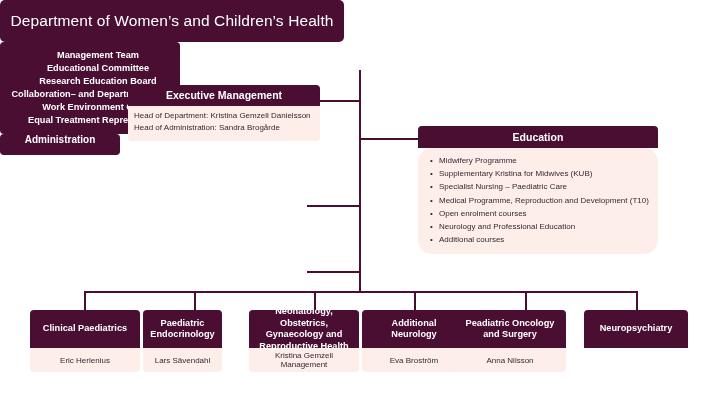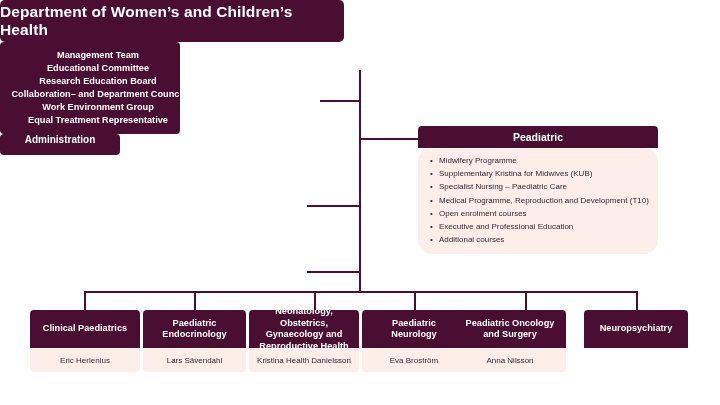--- a/index.html
+++ b/index.html
@@ -52,21 +52,21 @@
     height: 42px;
     background: #4a0e32;
     border-radius: 5px;
     display: flex;
     align-items: center;
     justify-content: center;
   }
   #title-box .t {
     color: #ffffff;
     font-size: 15.5px;
-    font-weight: bold;
+    font-weight: normal;
     letter-spacing: .1px;
   }
 
   
   #exec-box { left: 128px; top: 85px; width: 192px; height: 56px; }
   #exec-box .node-head {
     height: 21px;
     line-height: 21px;
     font-size: 10.5px;
   }
@@ -188,31 +188,38 @@
   <div class="line vline" style="left:194px; top:291px; height:19px;"></div>
   <div class="line vline" style="left:314px; top:291px; height:19px;"></div>
   <div class="line vline" style="left:414px; top:291px; height:19px;"></div>
   <div class="line vline" style="left:525px; top:291px; height:19px;"></div>
   <div class="line vline" style="left:636px; top:291px; height:19px;"></div>
 
   <div id="title-box">
     <span class="t">Department of Women’s and Children’s Health</span>
   </div>
 
+  <div id="exec-box" class="node">
+    <div class="node-head">Executive Management</div>
+    <div class="node-body">
+      <div>Head of Department: Kristina Gemzell Danielsson</div>
+      <div>Head of Administration: Sandra Brogårde</div>
+    </div>
+  </div>
 
   <div id="edu-box" class="node">
-    <div class="node-head">Peadiatric</div>
+    <div class="node-head">Education</div>
     <div class="node-body">
       <ul>
         <li>Midwifery Programme</li>
         <li>Supplementary Kristina for Midwives (KUB)</li>
         <li>Specialist Nursing – Paediatric Care</li>
         <li>Medical Programme, Reproduction and Development (T10)</li>
         <li>Open enrolment courses</li>
-        <li>Executive and Professional Education</li>
+        <li>Neurology and Professional Education</li>
         <li>Additional courses</li>
       </ul>
     </div>
   </div>
 
   <div id="mgmt-box">
     <div class="ml">Management Team</div>
     <div class="ml">Educational Committee</div>
     <div class="ml">Research Education Board</div>
     <div class="ml">Collaboration– and Department Council</div>
@@ -222,32 +229,32 @@
 
   <div id="admin-box">
     <span class="t">Administration</span>
   </div>
 
   <div class="division" style="left:30px; width:110px;">
     <div class="node-head">Clinical Paediatrics</div>
     <div class="node-body">Eric Herlenius</div>
   </div>
 
-  <div class="division" style="left:143px; width:103px;">
+  <div class="division" style="left:143px; width:79px;">
     <div class="node-head">Paediatric Endocrinology</div>
     <div class="node-body">Lars Sävendahl</div>
   </div>
 
   <div class="division" style="left:249px; width:110px;">
     <div class="node-head">Neonatology, Obstetrics, Gynaecology and Reproductive Health</div>
-    <div class="node-body">Kristina Health Danielsson</div>
+    <div class="node-body">Kristina Gemzell Management</div>
   </div>
 
   <div class="division" style="left:362px; width:104px;">
-    <div class="node-head">Paediatric Neurology</div>
+    <div class="node-head">Additional Neurology</div>
     <div class="node-body">Eva Broström</div>
   </div>
 
   <div class="division" style="left:454px; width:112px;">
     <div class="node-head">Peadiatric Oncology and Surgery</div>
     <div class="node-body">Anna Nilsson</div>
   </div>
 
   <div class="division" style="left:584px; width:104px;">
     <div class="node-head">Neuropsychiatry</div>

